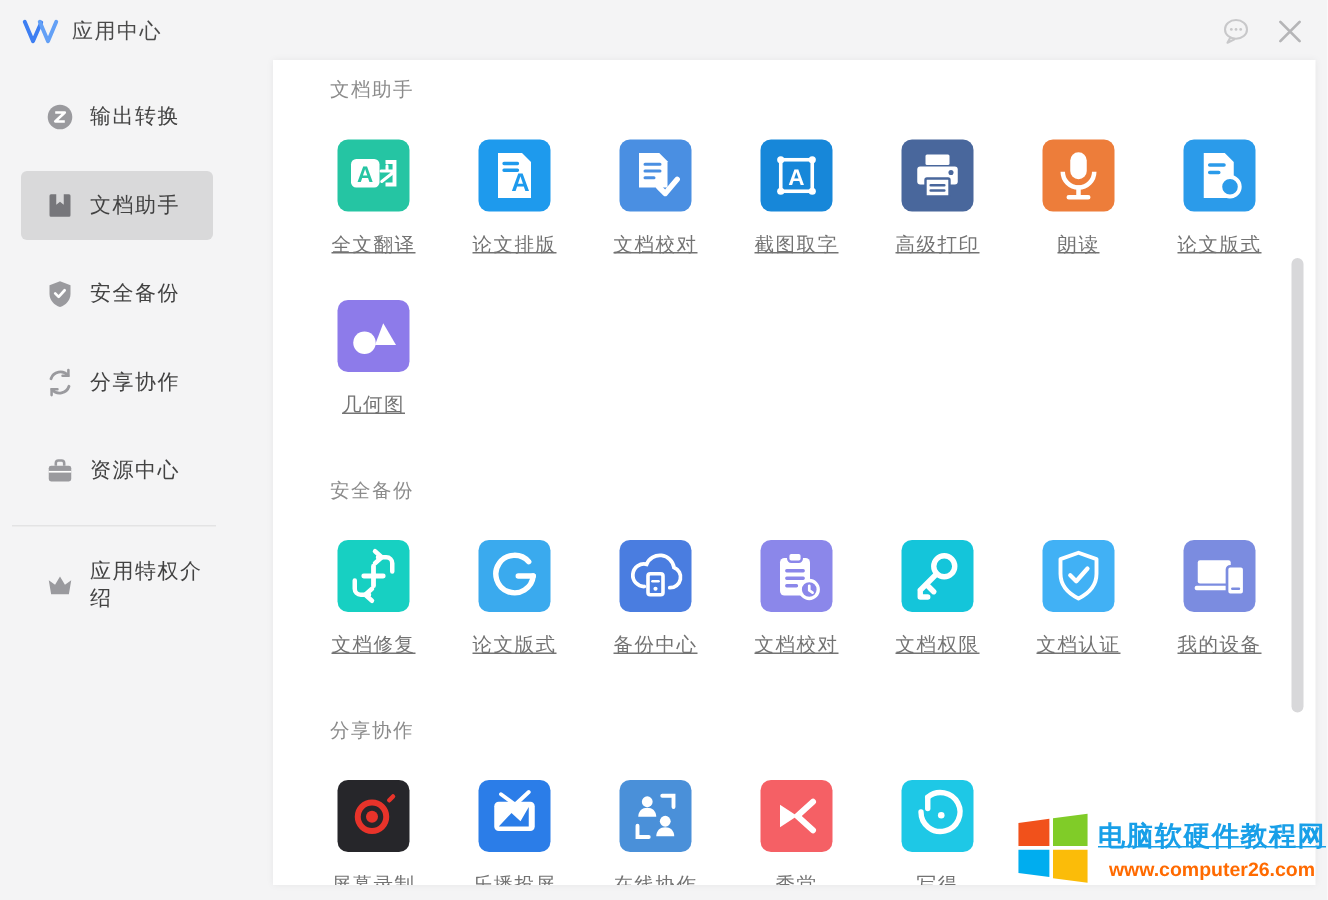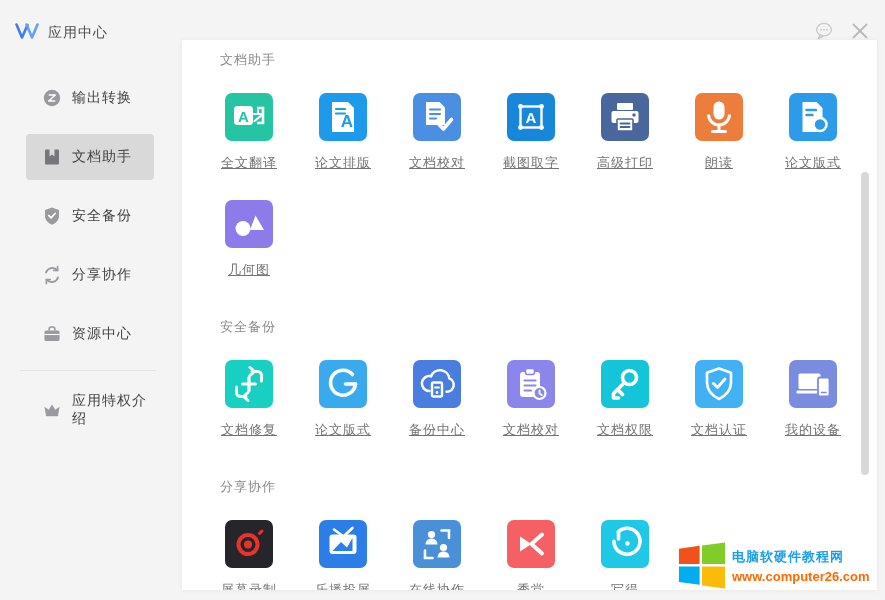--- a/index.html
+++ b/index.html
@@ -3,27 +3,27 @@
 <meta charset="utf-8">
 <style>
   * { margin:0; padding:0; box-sizing:border-box; }
   html,body { width:885px; height:600px; overflow:hidden; }
   body {
     font-family:"Liberation Sans","DejaVu Sans",sans-serif;
     background:#f4f4f5; position:relative; color:#3f3f3f;
   }
   
   .titlebar { position:absolute; top:0; left:0; width:885px; height:42px;
-    display:flex; align-items:flex-end; padding:0 14px; }
+    display:flex; align-items:center; padding:0 14px; }
   .logo { width:26px; height:22px; display:flex; align-items:center; }
   .app-title { font-size:14px; color:#4a4a4a; margin-left:8px; letter-spacing:1px; }
   .titlebar-right { margin-left:auto; display:flex; align-items:center; gap:14px; }
   .tb-icon { width:22px; height:22px; display:flex; align-items:center; justify-content:center; cursor:pointer; }
   
-  .sidebar { position:absolute; top:50px; left:0; width:152px; bottom:0; padding-top:25px;margin-left:12px; }
+  .sidebar { position:absolute; top:30px; left:0; width:152px; bottom:0; padding-top:25px; }
   .side-item { height:46px; margin:0 10px 13px 14px; display:flex; align-items:center;
     border-radius:4px; padding-left:16px; cursor:pointer; }
   .side-item.selected { background:#d9d9da; }
   .side-item .s-icon { width:20px; height:20px; margin-right:10px; flex:0 0 auto; }
   .side-item .s-label { font-size:14px; color:#424242; letter-spacing:1px; }
   .side-divider { height:1px; background:#e3e3e4; margin:12px 8px 16px 8px; }
   
   .content { position:absolute; left:182px; top:40px; width:695px; height:550px;
     background:#ffffff; box-shadow:0 0 5px rgba(0,0,0,0.06); overflow:hidden; }
   .section-title { font-size:13px; color:#8b8b8b; margin:11px 0 0 38px; letter-spacing:1px; }
@@ -34,21 +34,21 @@
     align-items:center; justify-content:center; }
   .tile-icon svg { width:48px; height:48px; display:block; }
   .tile-label { margin-top:13px; font-size:13px; color:#737373; letter-spacing:1px; white-space:nowrap;text-decoration:underline; }
   
   .scroll-thumb { position:absolute; left:861px; top:172px; width:8px; height:303px;
     border-radius:4px; background:#d8d8da; cursor:pointer; }
   
   .watermark { position:absolute; left:678px; top:542px; display:flex; align-items:center; }
   .wm-flag { width:48px; height:48px; margin-right:6px; }
   .wm-texts { display:flex; flex-direction:column; }
-  .wm-name { font-size:13px; font-weight:bold; letter-spacing:1px; }
+  .wm-name { font-size:18px; font-weight:bold; letter-spacing:1px;text-decoration:underline; }
   .wm-url { font-size:13px; font-weight:bold; text-align:center; margin-top:3px; }
 </style>
 </head>
 <body>
 
 <div class="titlebar">
   <span class="logo">
     <svg viewBox="0 0 26 20" fill="none" stroke-linecap="round" stroke-linejoin="round">
       <path d="M2.5 3.5l5.5 13L13.5 4" stroke="#3d7ef2" stroke-width="2.6"></path>
       <path d="M12.5 3.5l5.5 13 5.5-13" stroke="#63a0f6" stroke-width="2.6"></path>

